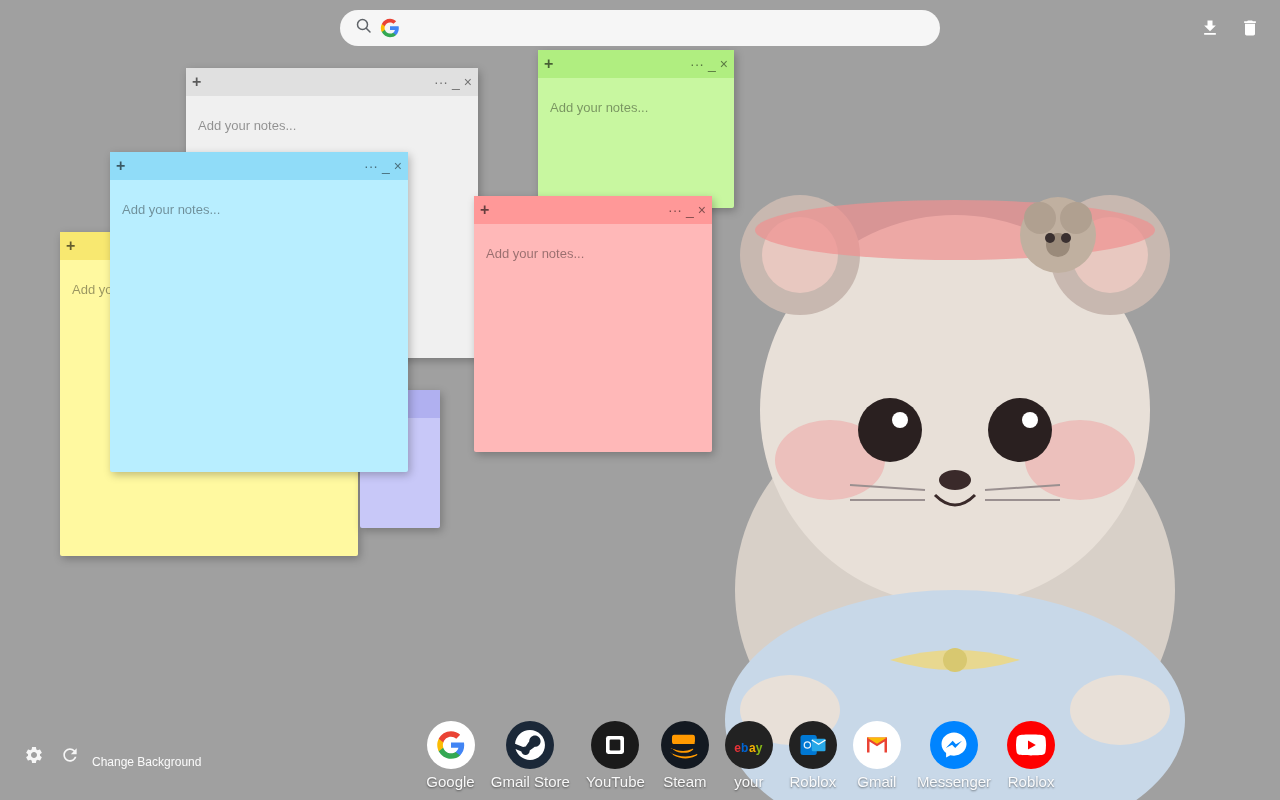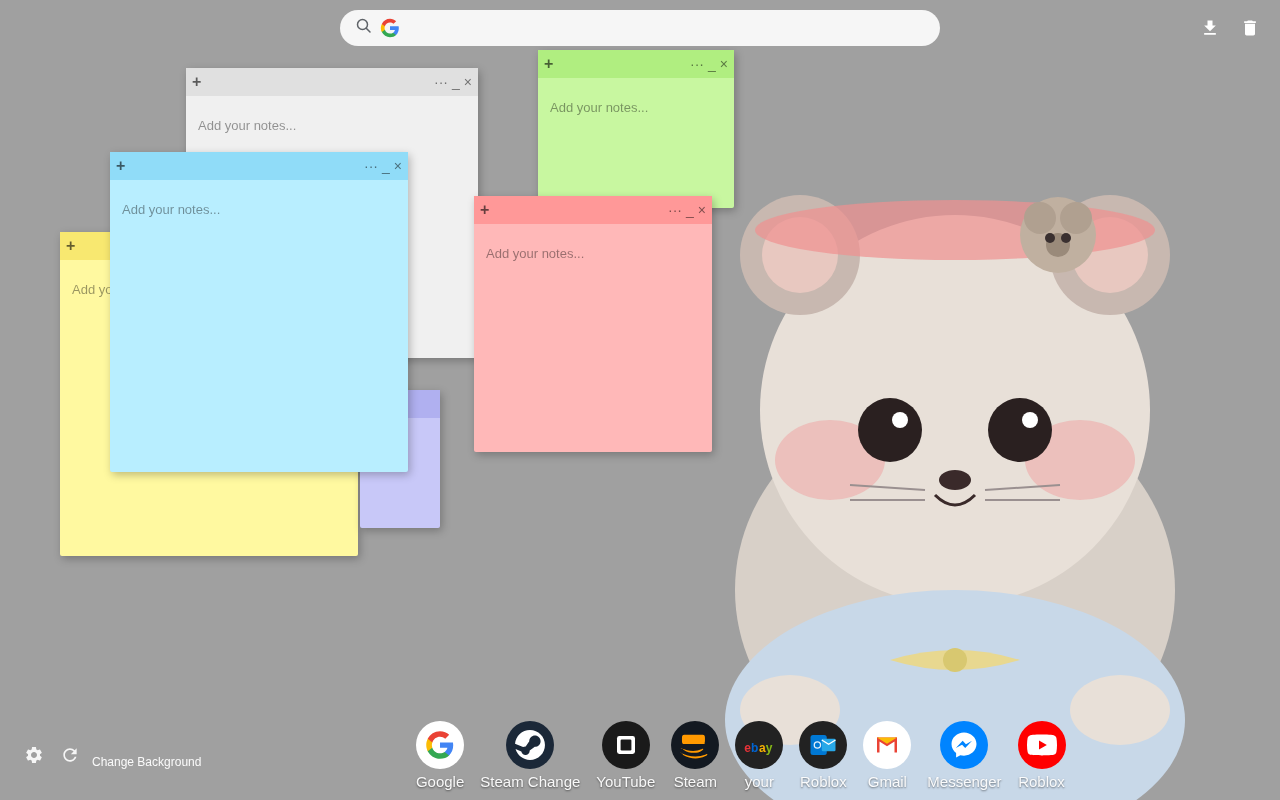--- a/index.html
+++ b/index.html
@@ -469,21 +469,21 @@
       </div>
       <span class="dock-app-label">Google</span>
     </div>
 
     <div class="dock-app">
       <div class="dock-app-icon icon-steam">
         <svg viewBox="0 0 24 24" width="30" height="30" fill="white">
           <path d="M11.979 0C5.678 0 .511 4.86.022 11.037l6.432 2.658c.545-.371 1.203-.59 1.912-.59.063 0 .125.004.188.006l2.861-4.142V8.91c0-2.495 2.028-4.524 4.524-4.524 2.494 0 4.524 2.031 4.524 4.527s-2.03 4.525-4.524 4.525h-.105l-4.076 2.911c0 .052.004.105.004.159 0 1.875-1.515 3.396-3.39 3.396-1.635 0-3.016-1.173-3.331-2.727L.436 15.27C1.862 20.307 6.486 24 11.979 24c6.627 0 11.999-5.373 11.999-12S18.605 0 11.979 0z"></path>
         </svg>
       </div>
-      <span class="dock-app-label">Steam Change</span>
+      <span class="dock-app-label">Gmail Store</span>
     </div>
 
     <div class="dock-app">
       <div class="dock-app-icon icon-roblox">
         <svg viewBox="0 0 50 50" width="30" height="30" fill="white">
           <rect x="10" y="10" width="30" height="30" rx="4" fill="white"></rect>
           <rect x="16" y="16" width="18" height="18" rx="2" fill="#1a1a1a"></rect>
         </svg>
       </div>
       <span class="dock-app-label">YouTube</span>

